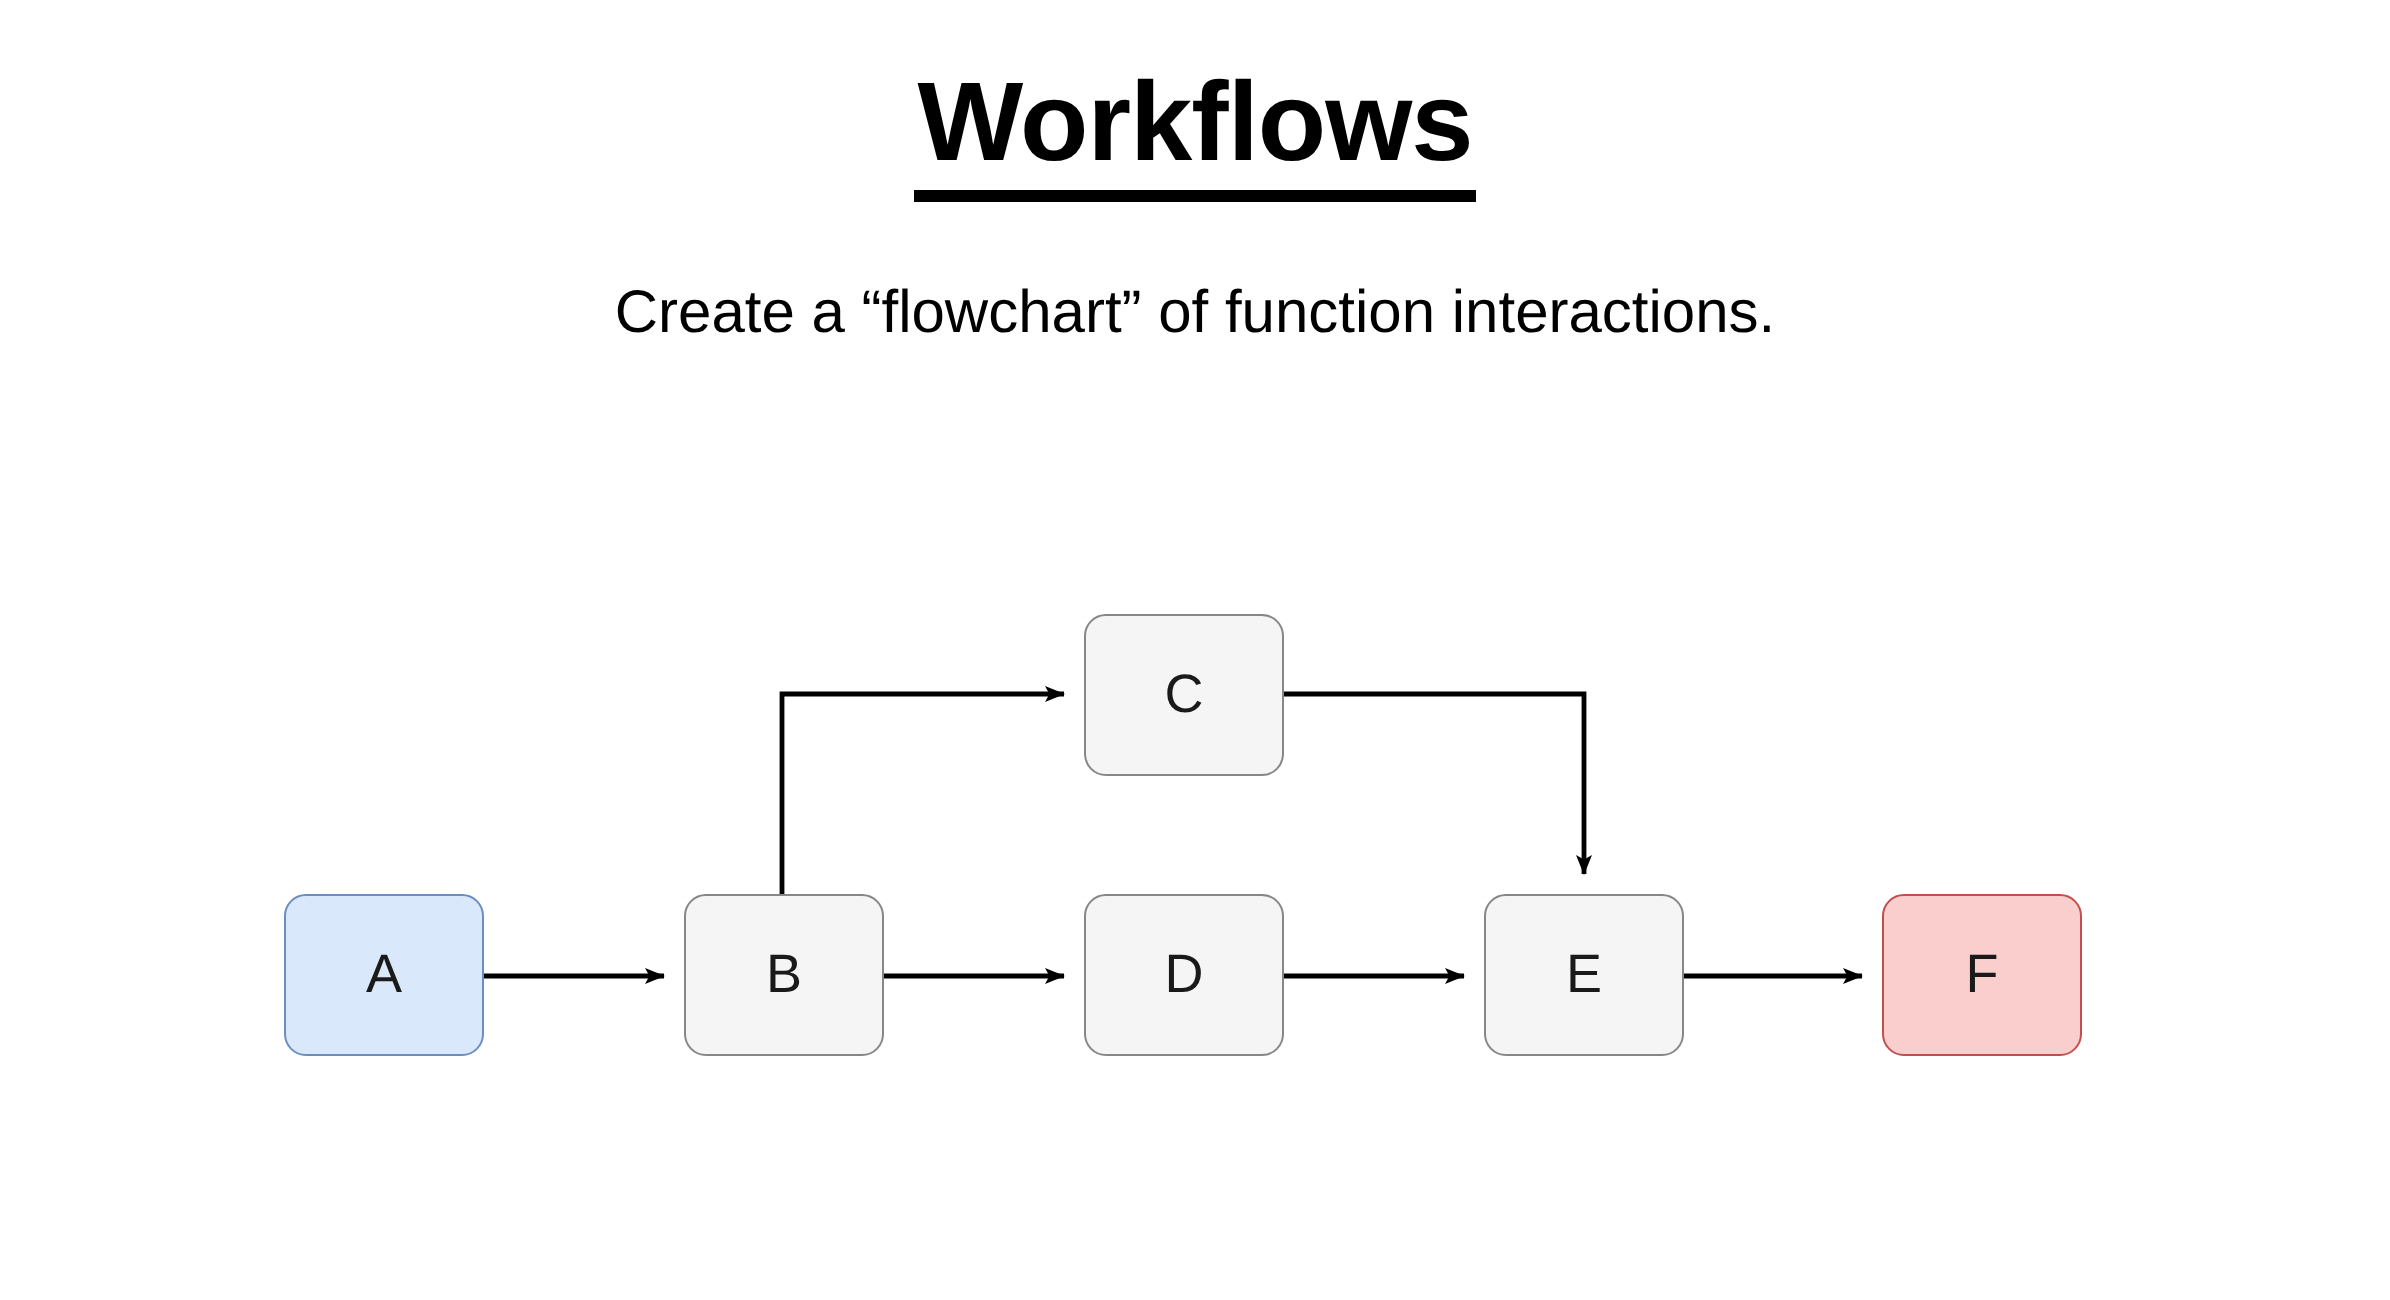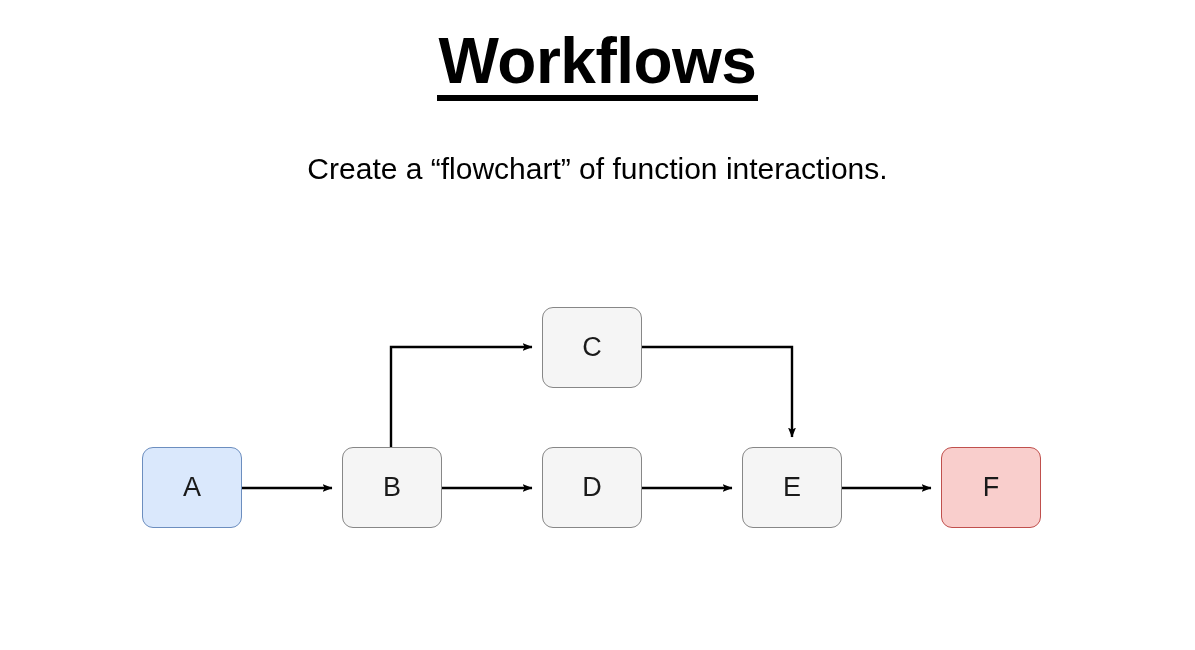--- a/index.html
+++ b/index.html
@@ -16,21 +16,21 @@
     color: #000000;
   }
 
   
   #slide-title {
     position: absolute;
     left: 0;
     top: 28px;
     width: 1195px;
     text-align: center;
-    font-size: 64px;
+    font-size: 56px;
     font-weight: bold;
     line-height: 66px;
     letter-spacing: -0.5px;
     color: #000000;
     white-space: nowrap;
   }
   #slide-title .title-text {
     display: inline-block;
     position: relative;
     padding-bottom: 4px;
@@ -48,21 +48,20 @@
     position: absolute;
     left: 0;
     top: 136px;
     width: 1195px;
     text-align: center;
     font-size: 30px;
     line-height: 42px;
     font-weight: normal;
     color: #000000;
     white-space: nowrap;
-    margin-top: 12px;
   }
 
   
   #flowchart {
     position: absolute;
     left: 0;
     top: 0;
     width: 1195px;
     height: 650px;
   }

